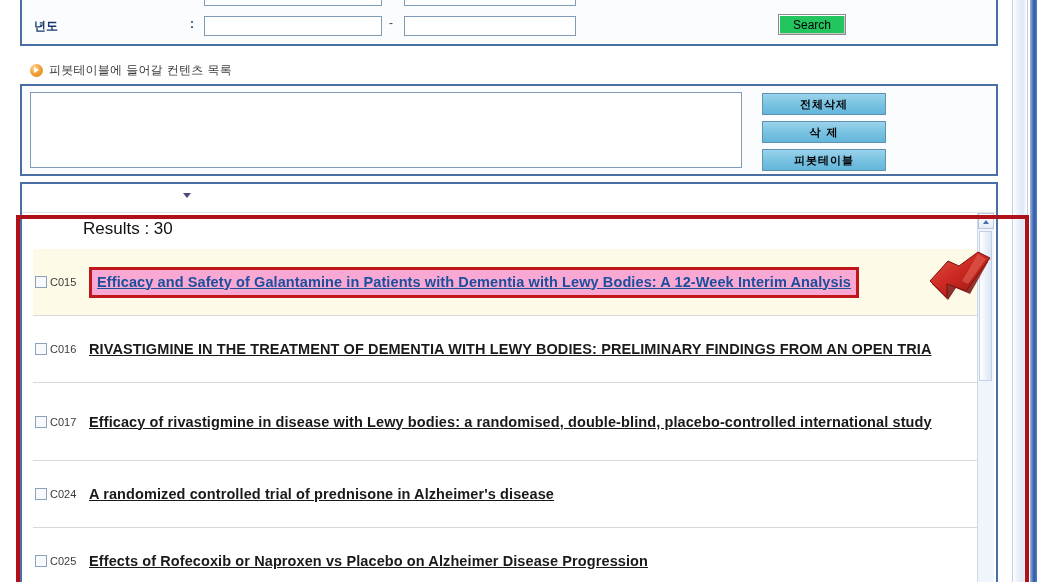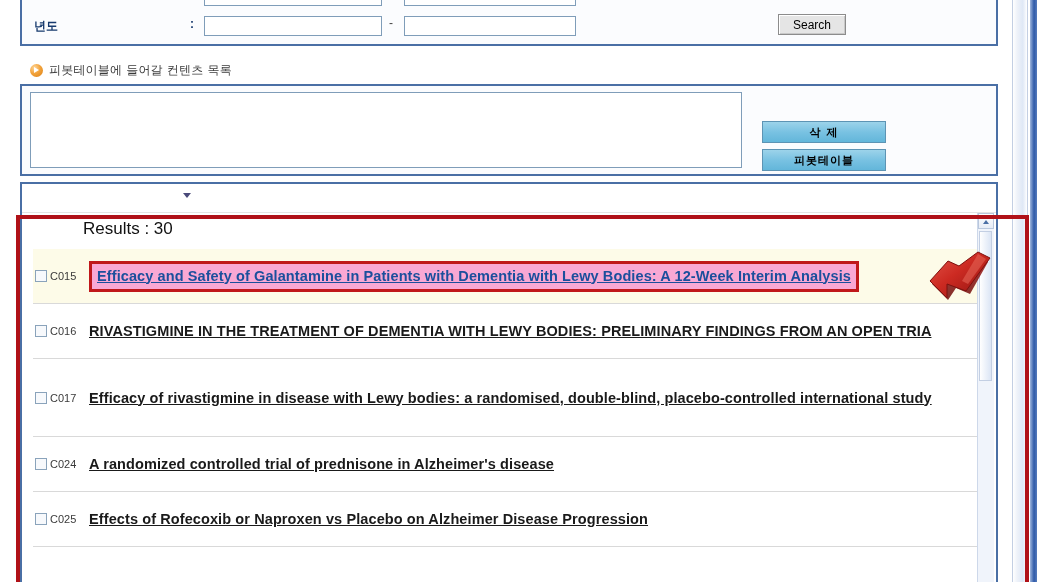--- a/index.html
+++ b/index.html
@@ -92,21 +92,21 @@
   .in-to   { left: 382px; top: 2px; width: 172px; }
   .dash {
     position: absolute;
     left: 367px; top: 2px;
     font-size: 12px; color: #444;
   }
   #search-button {
     position: absolute;
     left: 756px; top: 42px;
     width: 68px; height: 21px;
-    background: #e5e5e5;
+    background: #22c55e;
     border: 1px solid #8c8c8c;
     box-shadow: inset 1px 1px 0 #ffffff, inset -1px -1px 0 #c8c8c8;
     font-family: "Liberation Sans", sans-serif;
     font-size: 12px;
     color: #000;
     cursor: pointer;
     padding: 0;
   }
 
   
@@ -256,21 +256,21 @@
   .result-row {
     position: relative;
     display: flex;
     align-items: flex-start;
     border-bottom: 1px solid #d9d9d9;
     box-sizing: border-box;
     background: #ffffff;
     padding: 0;
   }
   .result-row.highlight { background: #fdfbe8; border-bottom: 1px solid #d9d9d9; }
-  .row-h1 { height: 55px; }
+  .row-h1 { height: 67px; }
   .row-h2 { height: 78px; }
 
   .row-select-cell {
     flex: 0 0 auto;
     width: 56px;
     display: flex;
     align-items: center;
     gap: 3px;
     padding-left: 2px;
     box-sizing: border-box;
@@ -405,20 +405,21 @@
     <button id="search-button">Search</button>
   </div>
 
   <div id="contents-section-head">
     <span class="bullet-icon"></span>
     <span id="contents-section-title">피봇테이블에 들어갈 컨텐츠 목록</span>
   </div>
 
   <div id="pivot-panel">
     <div id="pivot-listbox"></div>
+    <button class="pivot-btn" id="btn-delete-all">전체삭제</button>
     <button class="pivot-btn" id="btn-pivot">피봇테이블</button>
     <button class="pivot-btn" id="btn-delete">삭    제</button>
   </div>
 
   <div id="results-panel">
 
     <div id="display-settings-bar">
       <span id="display-settings-link">Display Settings :</span>
       <span id="display-settings-chevron"></span>
     </div>

